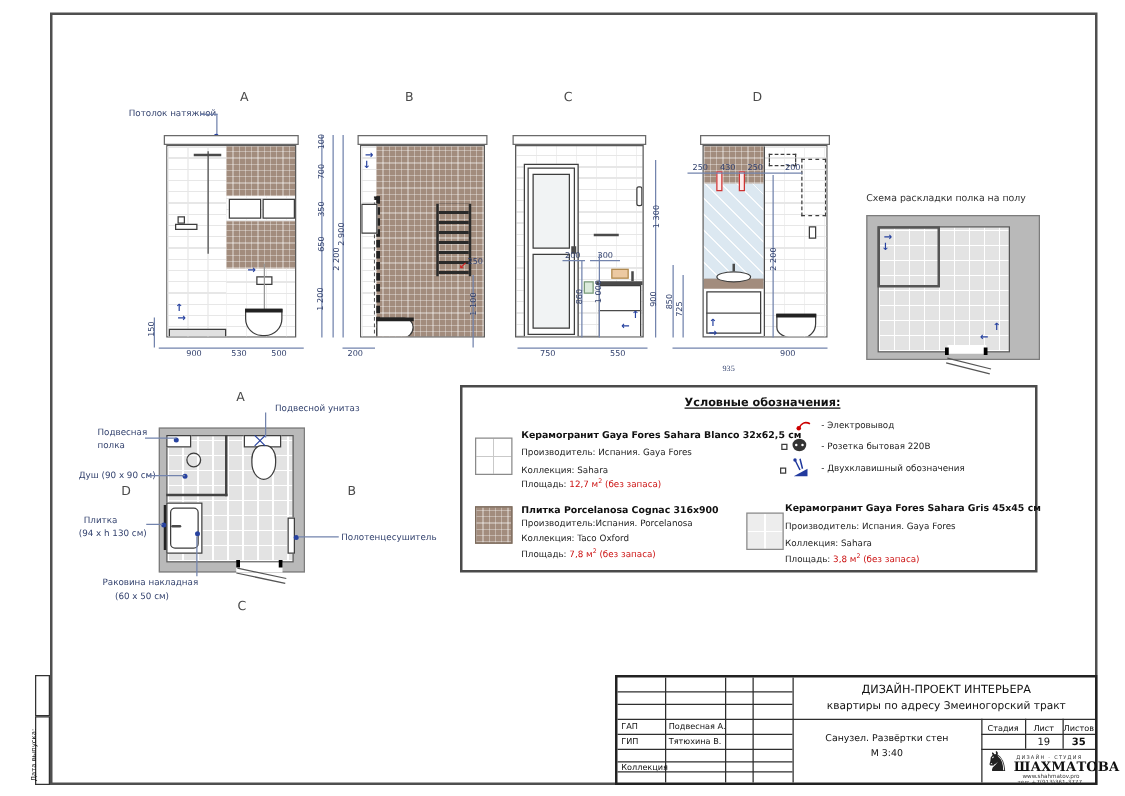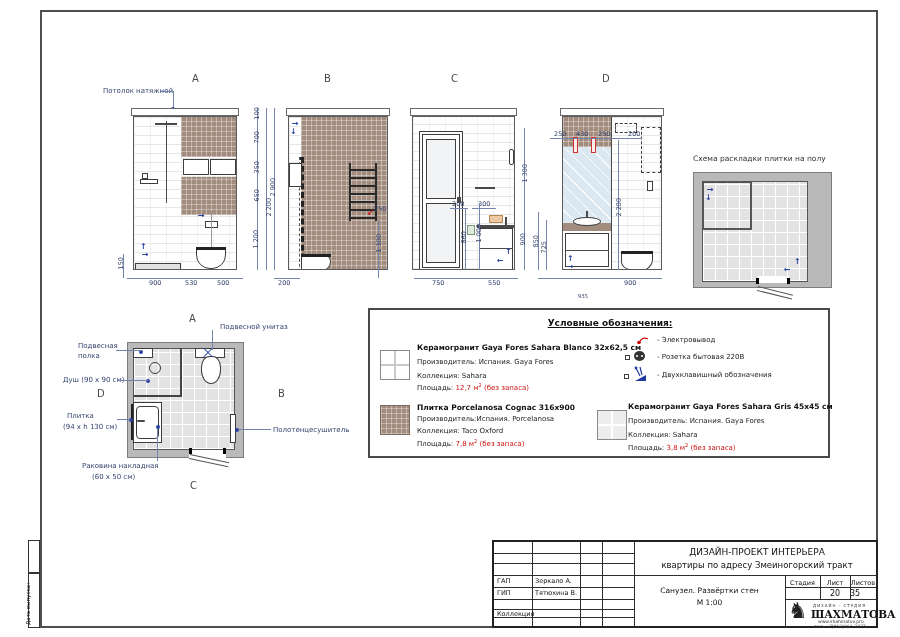--- a/index.html
+++ b/index.html
@@ -192,21 +192,21 @@
     <div class="dl" style="left:-24px;top:104px;width:1px;height:58px;"></div>
     <span class="dim vdim" style="left:-32px;top:130px;">850</span>
     <div class="dl" style="left:-16px;top:112px;width:1px;height:50px;"></div>
     <span class="dim vdim" style="left:-24px;top:136px;">725</span>
     <div class="dl" style="left:-24px;top:170px;width:124px;height:1px;"></div>
     <span class="dim" style="left:16px;top:185px;font-family:Liberation Serif, serif;">935</span>
     <span class="dim" style="left:62px;top:172px;">900</span>
   </div>
 
   <div class="abs" style="left:688px;top:150px;width:152px;height:158px;">
-    <span class="abs" style="left:5px;top:4px;font-size:7.5px;color:#333;white-space:nowrap;">Схема раскладки плитки на полу</span>
+    <span class="abs" style="left:5px;top:4px;font-size:7.5px;color:#333;white-space:nowrap;">Схема раскладки полка на полу</span>
     <div class="graywall" style="left:5px;top:22px;width:139px;height:116px;"></div>
     <div class="abs tile-floor" style="left:14px;top:31px;width:106px;height:101px;border:1px solid #555;box-sizing:border-box;"></div>
     <div class="abs" style="left:14px;top:31px;width:50px;height:49px;border:2px solid #555;box-sizing:border-box;"></div>
     <span class="arr" style="left:19px;top:36px;">→</span>
     <span class="arr" style="left:17px;top:44px;">↓</span>
     <span class="arr" style="left:96px;top:116px;">←</span>
     <span class="arr" style="left:106px;top:108px;">↑</span>
     <div class="abs" style="left:70px;top:126px;width:31px;height:7px;background:#fff;"></div>
     <div class="ln" style="left:68px;top:128px;width:3px;height:6px;background:#000;"></div>
     <div class="ln" style="left:99px;top:128px;width:3px;height:6px;background:#000;"></div>
@@ -320,36 +320,36 @@
     <div class="tb-line" style="left:0;top:21px;width:140px;height:1px;"></div>
     <div class="tb-line" style="left:0;top:33px;width:382px;height:1px;"></div>
     <div class="tb-line" style="left:0;top:45px;width:140px;height:1px;"></div>
     <div class="tb-line" style="left:291px;top:45px;width:91px;height:1px;"></div>
     <div class="tb-line" style="left:0;top:57px;width:140px;height:1px;"></div>
     <div class="tb-line" style="left:291px;top:57px;width:91px;height:1px;"></div>
     <div class="tb-line" style="left:0;top:67px;width:140px;height:1px;"></div>
     <div class="tb-line" style="left:0;top:75px;width:140px;height:1px;"></div>
 
     <span class="tb-txt" style="left:3px;top:36px;">ГАП</span>
-    <span class="tb-txt" style="left:41px;top:36px;">Зеркало А.</span>
+    <span class="tb-txt" style="left:41px;top:36px;">Подвесная А.</span>
     <span class="tb-txt" style="left:3px;top:48px;">ГИП</span>
     <span class="tb-txt" style="left:41px;top:48px;">Тятюхина В.</span>
     <span class="tb-txt" style="left:3px;top:69px;">Коллекция</span>
 
     <span class="abs" style="left:140px;top:5px;width:246px;text-align:center;font-size:9px;color:#111;">ДИЗАЙН-ПРОЕКТ ИНТЕРЬЕРА</span>
     <span class="abs" style="left:140px;top:18px;width:246px;text-align:center;font-size:8.5px;color:#111;">квартиры по адресу Змеиногорский тракт</span>
 
     <span class="abs" style="left:140px;top:44px;width:151px;text-align:center;font-size:7.5px;color:#111;">Санузел. Развёртки стен</span>
-    <span class="abs" style="left:140px;top:56px;width:151px;text-align:center;font-size:7.5px;color:#111;">М 1:00</span>
+    <span class="abs" style="left:140px;top:56px;width:151px;text-align:center;font-size:7.5px;color:#111;">М 3:40</span>
 
     <span class="abs" style="left:291px;top:37px;width:35px;text-align:center;font-size:6.5px;color:#111;">Стадия</span>
     <span class="abs" style="left:326px;top:37px;width:30px;text-align:center;font-size:6.5px;color:#111;">Лист</span>
     <span class="abs" style="left:356px;top:37px;width:26px;text-align:center;font-size:6.5px;color:#111;">Листов</span>
-    <span class="abs" style="left:326px;top:47px;width:30px;text-align:center;font-size:8px;color:#111;">20</span>
-    <span class="abs" style="left:356px;top:47px;width:26px;font-size:8px;color:#111;">35</span>
+    <span class="abs" style="left:326px;top:47px;width:30px;text-align:center;font-size:8px;color:#111;">19</span>
+    <span class="abs" style="left:356px;top:47px;width:26px;text-align:center;font-size:8px;color:#111;font-weight:bold;">35</span>
 
     <span class="abs" style="left:294px;top:58px;font-size:22px;line-height:1;color:#222;">♞</span>
     <span class="abs" style="left:319px;top:61px;font-size:4px;letter-spacing:1px;color:#333;white-space:nowrap;">ДИЗАЙН - СТУДИЯ</span>
     <span class="abs" style="left:317px;top:66px;font-size:10.5px;font-weight:bold;font-family:'DejaVu Serif',serif;color:#111;white-space:nowrap;">ШАХМАТОВА</span>
     <span class="abs" style="left:324px;top:77px;font-size:4.5px;color:#333;white-space:nowrap;">www.shahmatov.pro</span>
     <span class="abs" style="left:320px;top:82px;font-size:4.5px;color:#333;white-space:nowrap;">тел: +7(913)361-3777</span>
   </div>
 
 </div>
 

